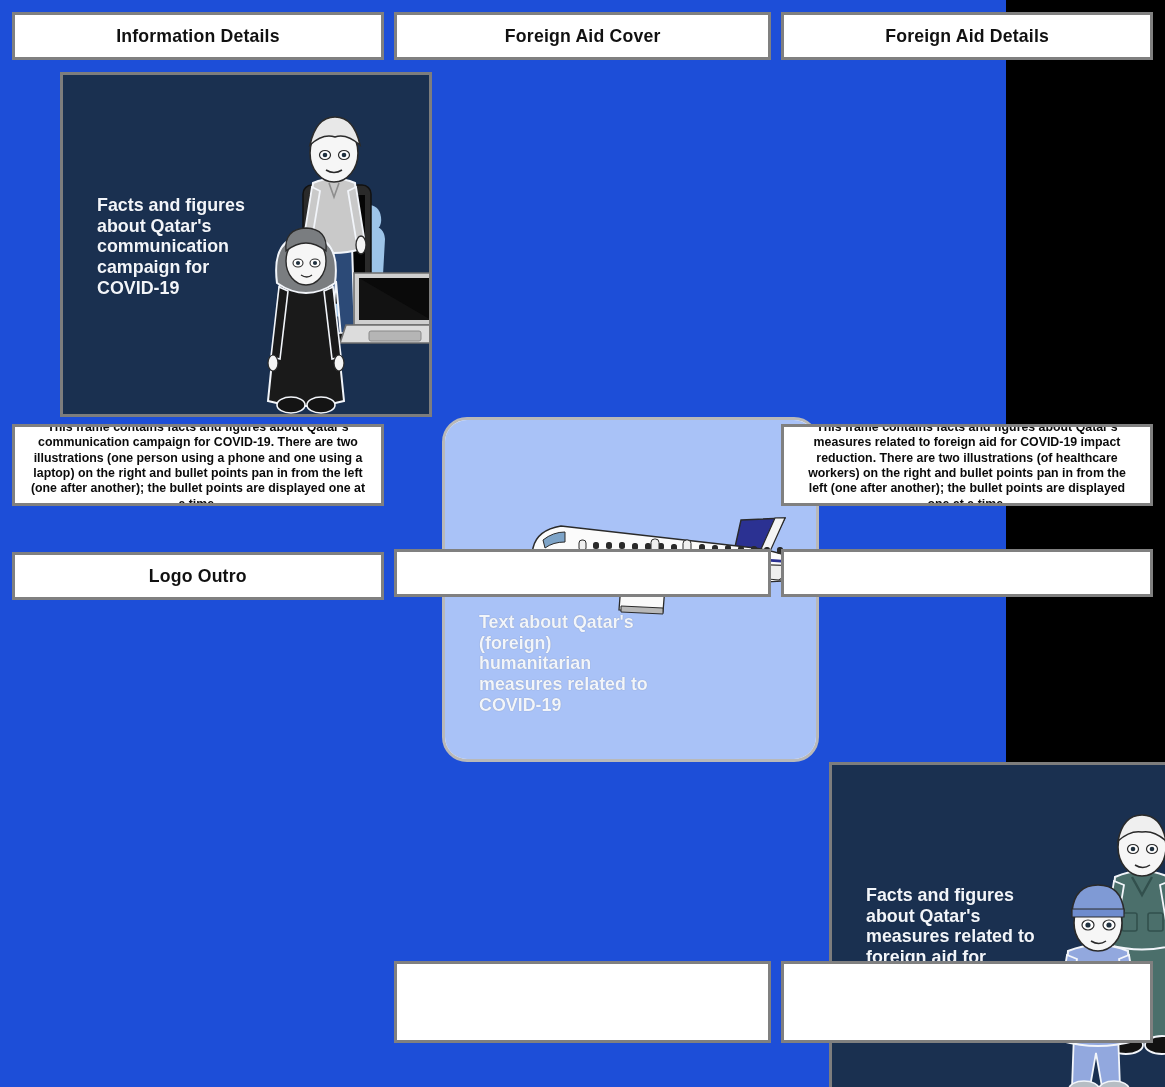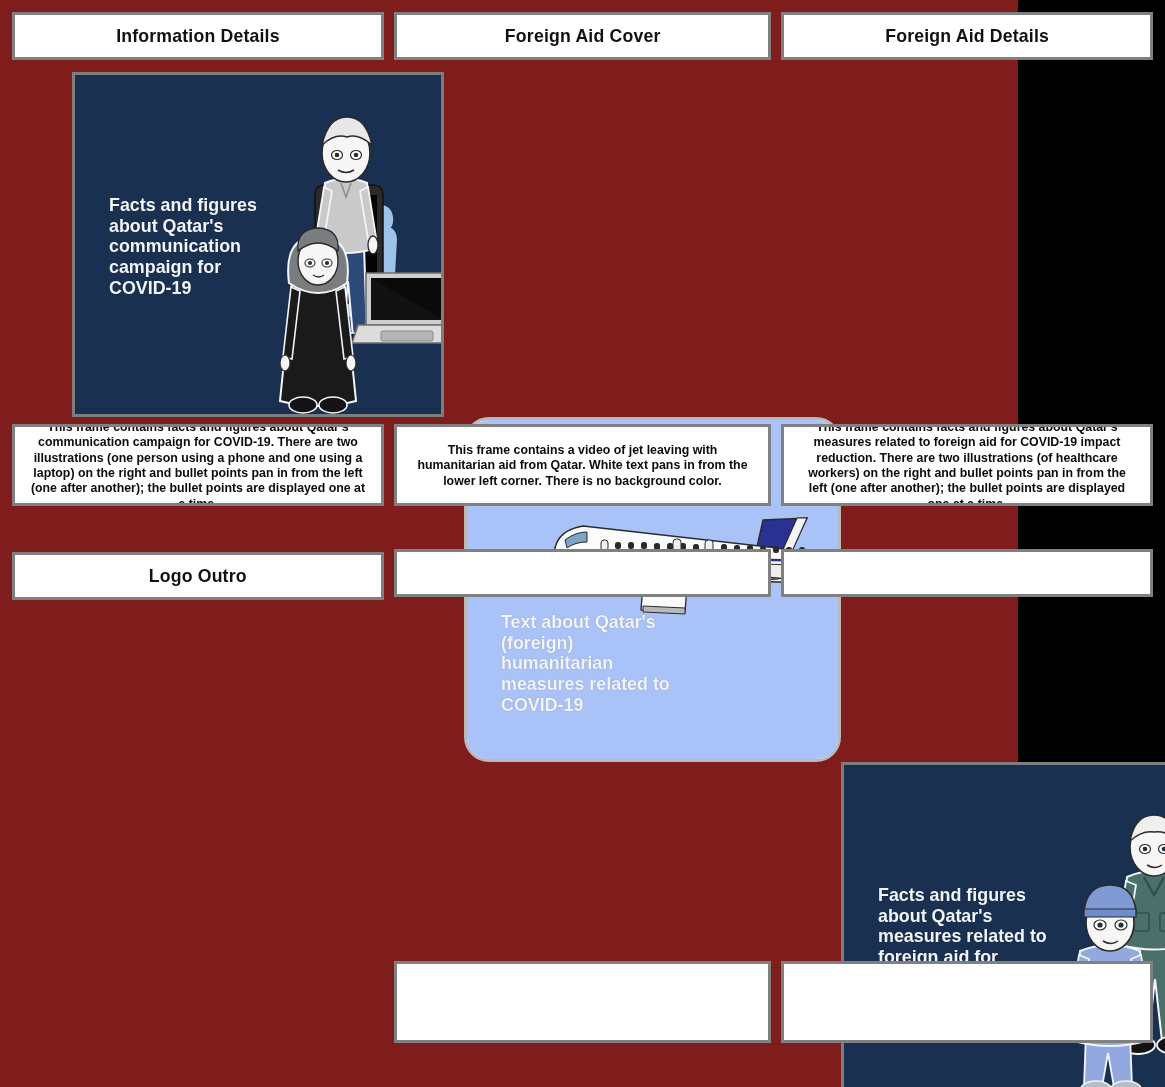--- a/index.html
+++ b/index.html
@@ -10,23 +10,22 @@
   body {
     width: 1165px;
     height: 1087px;
     font-family: "Liberation Sans", sans-serif;
     overflow: hidden;
   }
 
   .storyboard {
     width: 1006px;
     height: 1087px;
-    background: #7f1d1d;
+    background: #1d4ed8;
     position: relative;
-    padding-left: 12px;
   }
 
   
   .cell {
     background: #ffffff;
     border: 3px solid #808080;
     box-sizing: border-box;
     position: absolute;
     overflow: hidden;
   }
@@ -180,21 +179,21 @@
         </g>
       </svg>
     </div>
     <div class="frame-overlay-text overlay-top-left">Facts and figures
 about Qatar's
 communication
 campaign for
 COVID-19</div>
   </div>
 
-  <div class="cell frame-cell" style="left:404px; top:72px; width:377px; height:345px; border-color:#b9b9b9;border-radius:25px;">
+  <div class="cell frame-cell" style="left:394px; top:72px; width:377px; height:345px; border-color:#b9b9b9;border-radius:25px;">
     <div class="frame-art bg-peri">
       <svg width="377" height="345" viewBox="0 0 377 345">
         <g>
 
           <path d="M296 100 l44 -2 l-28 56 l-28 0 z" fill="#2b3192" stroke="#2a2a2a" stroke-width="1.4"></path>
           <path d="M330 98 l10 0 l-26 58 l-10 0 z" fill="#f4f4f4" stroke="#2a2a2a" stroke-width="1.2"></path>
 
           <path d="M116 106 q-24 4 -28 22 q-4 20 14 28 l210 6 q48 0 54 -12 q-10 -14 -56 -22 z" fill="#fbfbfb" stroke="#2a2a2a" stroke-width="1.5"></path>
 
           <path d="M89 132 q2 18 18 22 l180 6 q36 0 46 -8 l-244 -6 z" fill="#a8a8ac" stroke="#2a2a2a" stroke-width="1.1"></path>
@@ -291,23 +290,20 @@
 about Qatar's
 measures related to
 foreign aid for
 COVID-19</div>
   </div>
 
   <div class="cell caption-cell" style="left:12px; top:424px; width:372px; height:82px;">
     <div class="caption-text">This frame contains facts and figures about Qatar's communication campaign for COVID-19. There are two illustrations (one person using a phone and one using a laptop) on the right and bullet points pan in from the left (one after another); the bullet points are displayed one at a time.</div>
   </div>
 
-  <div class="cell caption-cell" style="left:394px; top:424px; width:377px; height:82px;">
-    <div class="caption-text">This frame contains a video of jet leaving with humanitarian aid from Qatar. White text pans in from the lower left corner. There is no background color.</div>
-  </div>
 
   <div class="cell caption-cell" style="left:781px; top:424px; width:372px; height:82px;">
     <div class="caption-text">This frame contains facts and figures about Qatar's measures related to foreign aid for COVID-19 impact reduction. There are two illustrations (of healthcare workers) on the right and bullet points pan in from the left (one after another); the bullet points are displayed one at a time.</div>
   </div>
 
   <div class="cell title-cell" style="left:12px; top:552px; width:372px; height:48px;">
     <span class="title-text">Logo Outro</span>
   </div>
 
   <div class="cell title-cell" style="left:394px; top:549px; width:377px; height:48px;">

